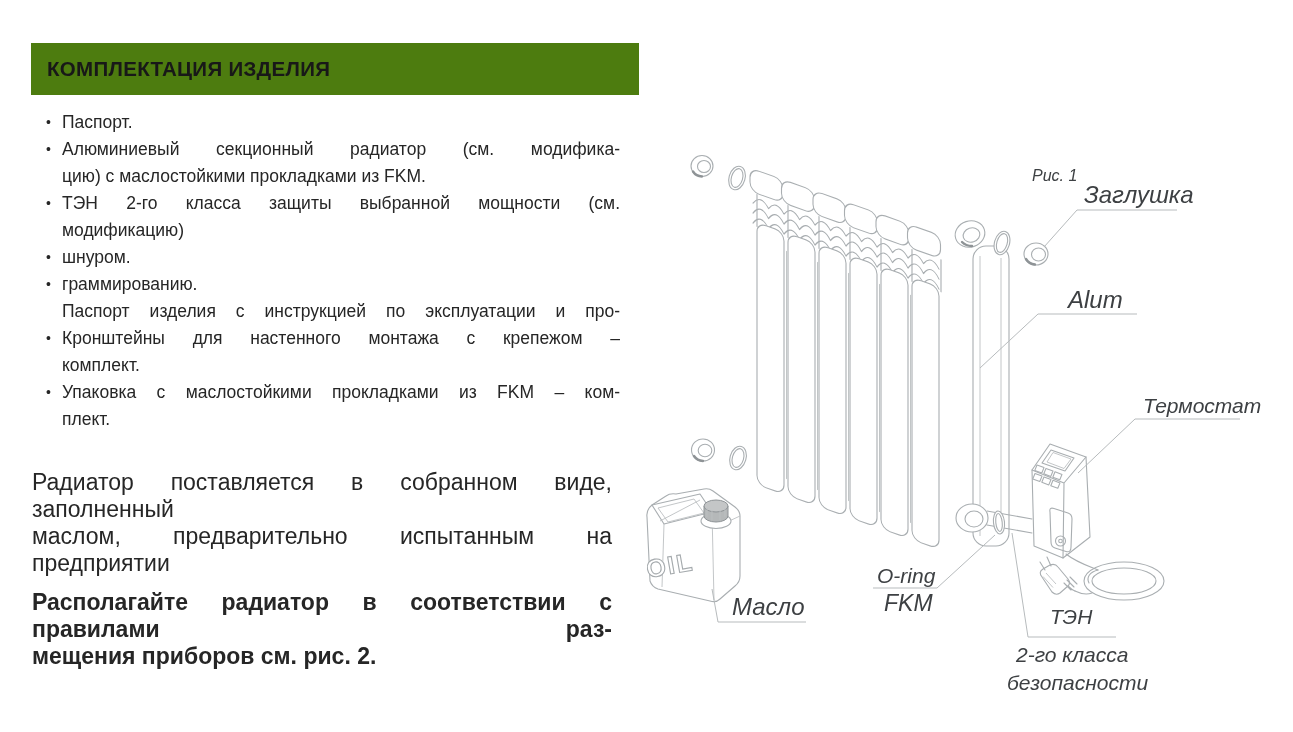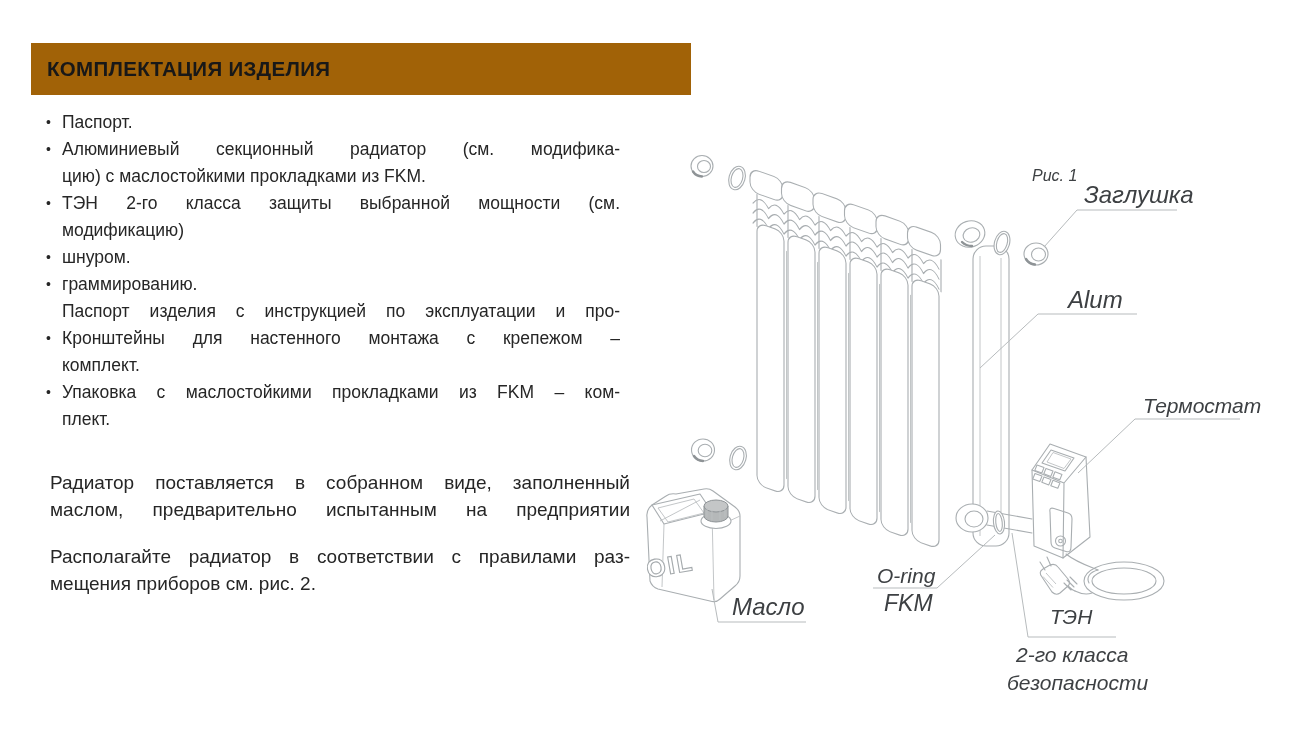--- a/index.html
+++ b/index.html
@@ -3,40 +3,40 @@
 <meta charset="utf-8">
 <style>
   html,body{margin:0;padding:0;}
   body{
     width:1293px;height:732px;position:relative;overflow:hidden;
     background:#ffffff;
     font-family:"Liberation Sans","DejaVu Sans",sans-serif;
     color:#262626;
   }
   .title-bar{
-    position:absolute;left:31px;top:43px;width:660px;height:52px;
-    background:#a16207;display:flex;align-items:center;
+    position:absolute;left:31px;top:43px;width:608px;height:52px;
+    background:#4d7c0f;display:flex;align-items:center;
   }
   .title-bar h1{
     margin:0;padding-left:16px;font-size:20.5px;font-weight:bold;
     letter-spacing:.3px;color:#181818;
   }
   .bullets{
     position:absolute;left:62px;top:109px;width:558px;
     font-size:17.5px;line-height:27px;
   }
   .bullet-item{position:relative;}
   .dot{
     position:absolute;left:-16px;top:0;font-size:14px;line-height:27px;color:#262626;
   }
   .paras{
-    position:absolute;left:50px;top:469px;width:580px;
-    font-size:19px;line-height:27px;
-  }
-  .para + .para{margin-top:20px;}
+    position:absolute;left:32px;top:469px;width:580px;
+    font-size:23px;line-height:27px;
+  }
+  .para + .para{margin-top:12px;font-weight:bold;}
   .line{white-space:normal;}
   .line.just{text-align:justify;text-align-last:justify;-moz-text-align-last:justify;}
   .figure{position:absolute;left:630px;top:130px;width:663px;height:602px;}
   
   .ln{fill:none;stroke:#a9aeb1;stroke-width:1.1;stroke-linecap:round;stroke-linejoin:round;}
   .lnf{fill:#ffffff;stroke:#a9aeb1;stroke-width:1.1;stroke-linecap:round;stroke-linejoin:round;}
   .lnt{fill:none;stroke:#bcc0c2;stroke-width:.9;}
   .shade{fill:none;stroke:#8e9396;stroke-width:2.4;stroke-linecap:round;}
   .lead{fill:none;stroke:#b7bbbd;stroke-width:1;}
   .lbl{font-family:"Liberation Sans","DejaVu Sans",sans-serif;font-style:italic;fill:#3d4043;}

